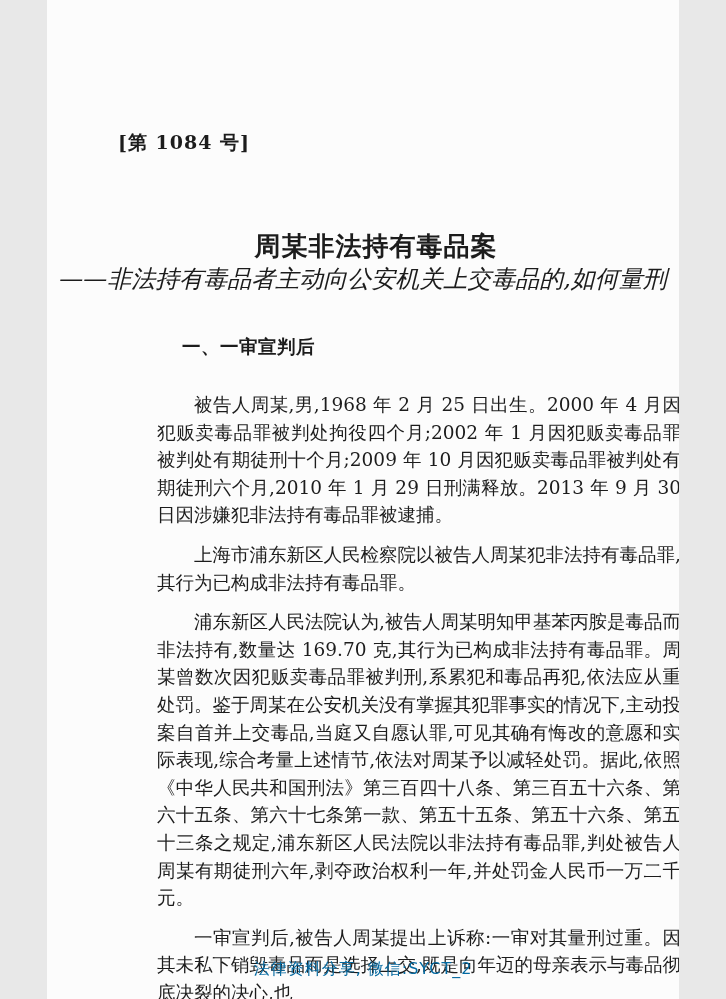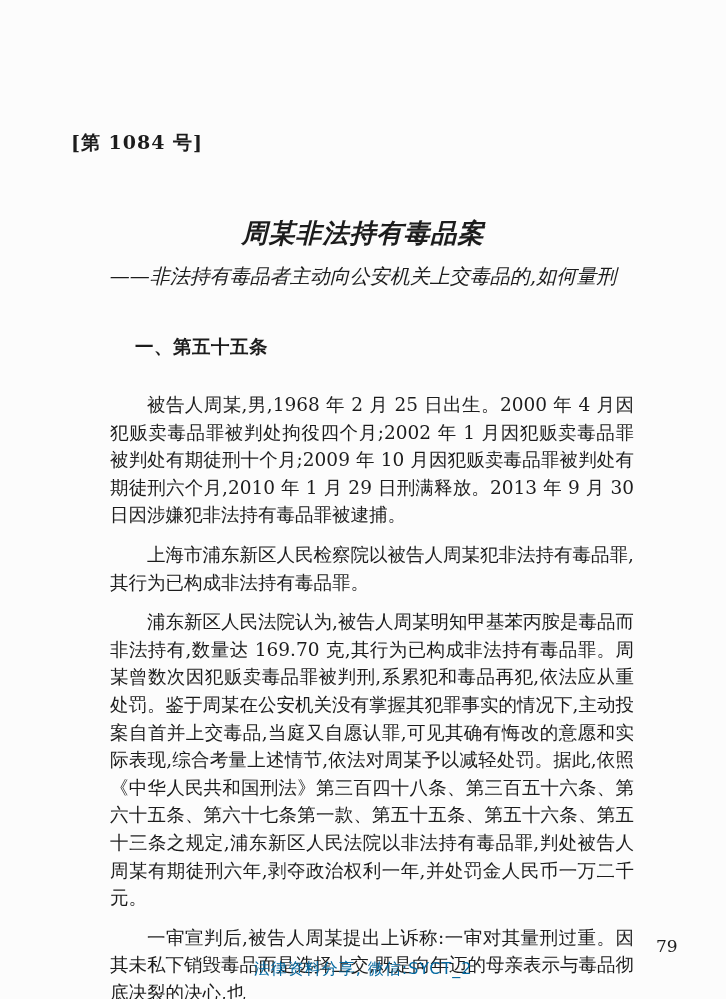--- a/index.html
+++ b/index.html
@@ -2,55 +2,54 @@
 <html><head>
 <meta charset="utf-8">
 <style>
   html, body {
     margin: 0;
     padding: 0;
     background: #e8e8e8;
   }
   .page {
     position: relative;
-    width: 726px;
+    width: 632px;
     height: 999px;
     margin: 0 auto;
     background: #fcfcfc;
     color: #1c1c1c;
     font-family: "DejaVu Serif", "Liberation Serif", serif;
     overflow: hidden;
   }
   .case-number {
     position: absolute;
     top: 130px;
     left: 71px;
     font-size: 19px;
     font-weight: bold;
     letter-spacing: 1px;
   }
   .doc-title {
     position: absolute;
     top: 216px;
     left: 0;
     width: 100%;
-    margin: 0;
+    margin: 13px;
     text-align: center;
     font-size: 26px;
     font-weight: bold;
     letter-spacing: 1px;
-    font-style: italic;
   }
   .doc-subtitle {
     position: absolute;
     top: 263px;
     left: 0;
     width: 100%;
     text-align: center;
-    font-size: 20px;
+    font-size: 24px;
     font-style: italic;
     font-weight: 500;
   }
   .section-heading {
     position: absolute;
     top: 334px;
     left: 135px;
     margin: 0;
     font-family: "DejaVu Sans", "Liberation Sans", sans-serif;
     font-size: 18.5px;
@@ -92,21 +91,21 @@
 <body>
 
 <div class="page">
 
   <div class="case-number">[第 1084 号]</div>
 
   <h1 class="doc-title">周某非法持有毒品案</h1>
 
   <div class="doc-subtitle">——非法持有毒品者主动向公安机关上交毒品的,如何量刑</div>
 
-  <h2 class="section-heading">一、第五十五条</h2>
+  <h2 class="section-heading">一、一审宣判后</h2>
 
   <div class="body-text">
     <p>被告人周某,男,1968 年 2 月 25 日出生。2000 年 4 月因犯贩卖毒品罪被判处拘役四个月;2002 年 1 月因犯贩卖毒品罪被判处有期徒刑十个月;2009 年 10 月因犯贩卖毒品罪被判处有期徒刑六个月,2010 年 1 月 29 日刑满释放。2013 年 9 月 30 日因涉嫌犯非法持有毒品罪被逮捕。</p>
     <p>上海市浦东新区人民检察院以被告人周某犯非法持有毒品罪,其行为已构成非法持有毒品罪。</p>
     <p>浦东新区人民法院认为,被告人周某明知甲基苯丙胺是毒品而非法持有,数量达 169.70 克,其行为已构成非法持有毒品罪。周某曾数次因犯贩卖毒品罪被判刑,系累犯和毒品再犯,依法应从重处罚。鉴于周某在公安机关没有掌握其犯罪事实的情况下,主动投案自首并上交毒品,当庭又自愿认罪,可见其确有悔改的意愿和实际表现,综合考量上述情节,依法对周某予以减轻处罚。据此,依照《中华人民共和国刑法》第三百四十八条、第三百五十六条、第六十五条、第六十七条第一款、第五十五条、第五十六条、第五十三条之规定,浦东新区人民法院以非法持有毒品罪,判处被告人周某有期徒刑六年,剥夺政治权利一年,并处罚金人民币一万二千元。</p>
     <p>一审宣判后,被告人周某提出上诉称:一审对其量刑过重。因其未私下销毁毒品而是选择上交,既是向年迈的母亲表示与毒品彻底决裂的决心,也</p>
   </div>
 
   <div class="page-number">79</div>
 

